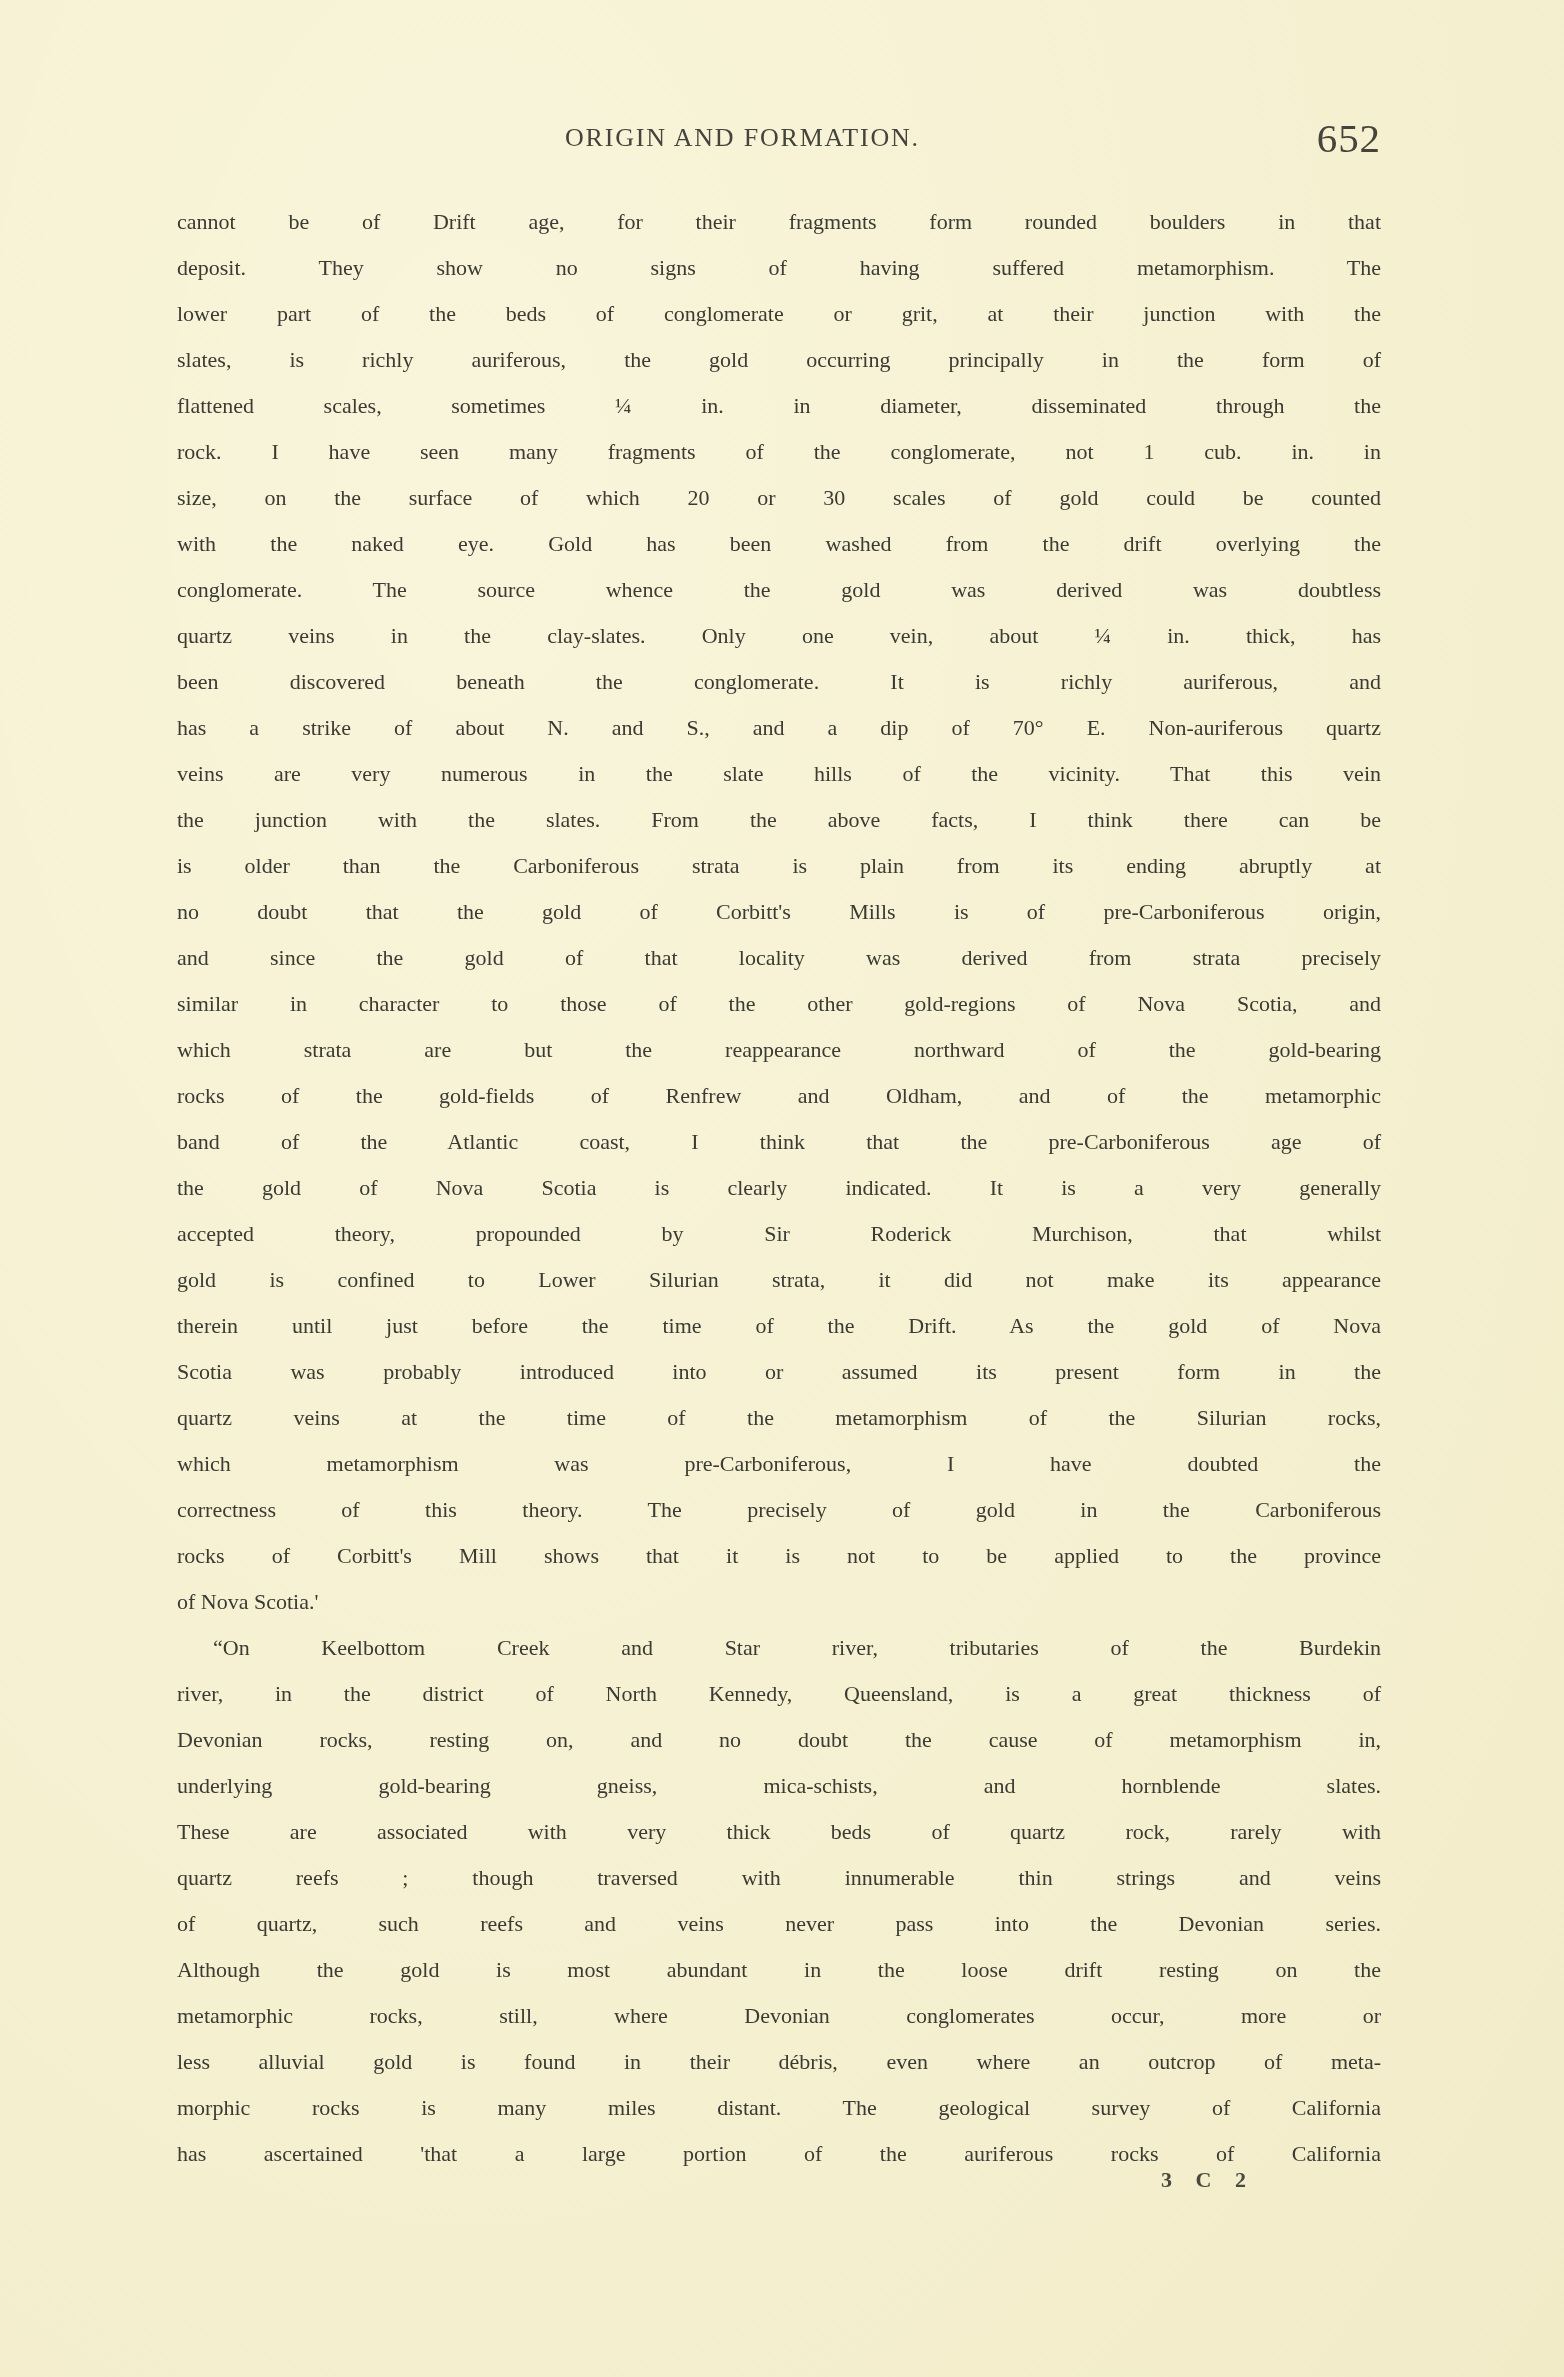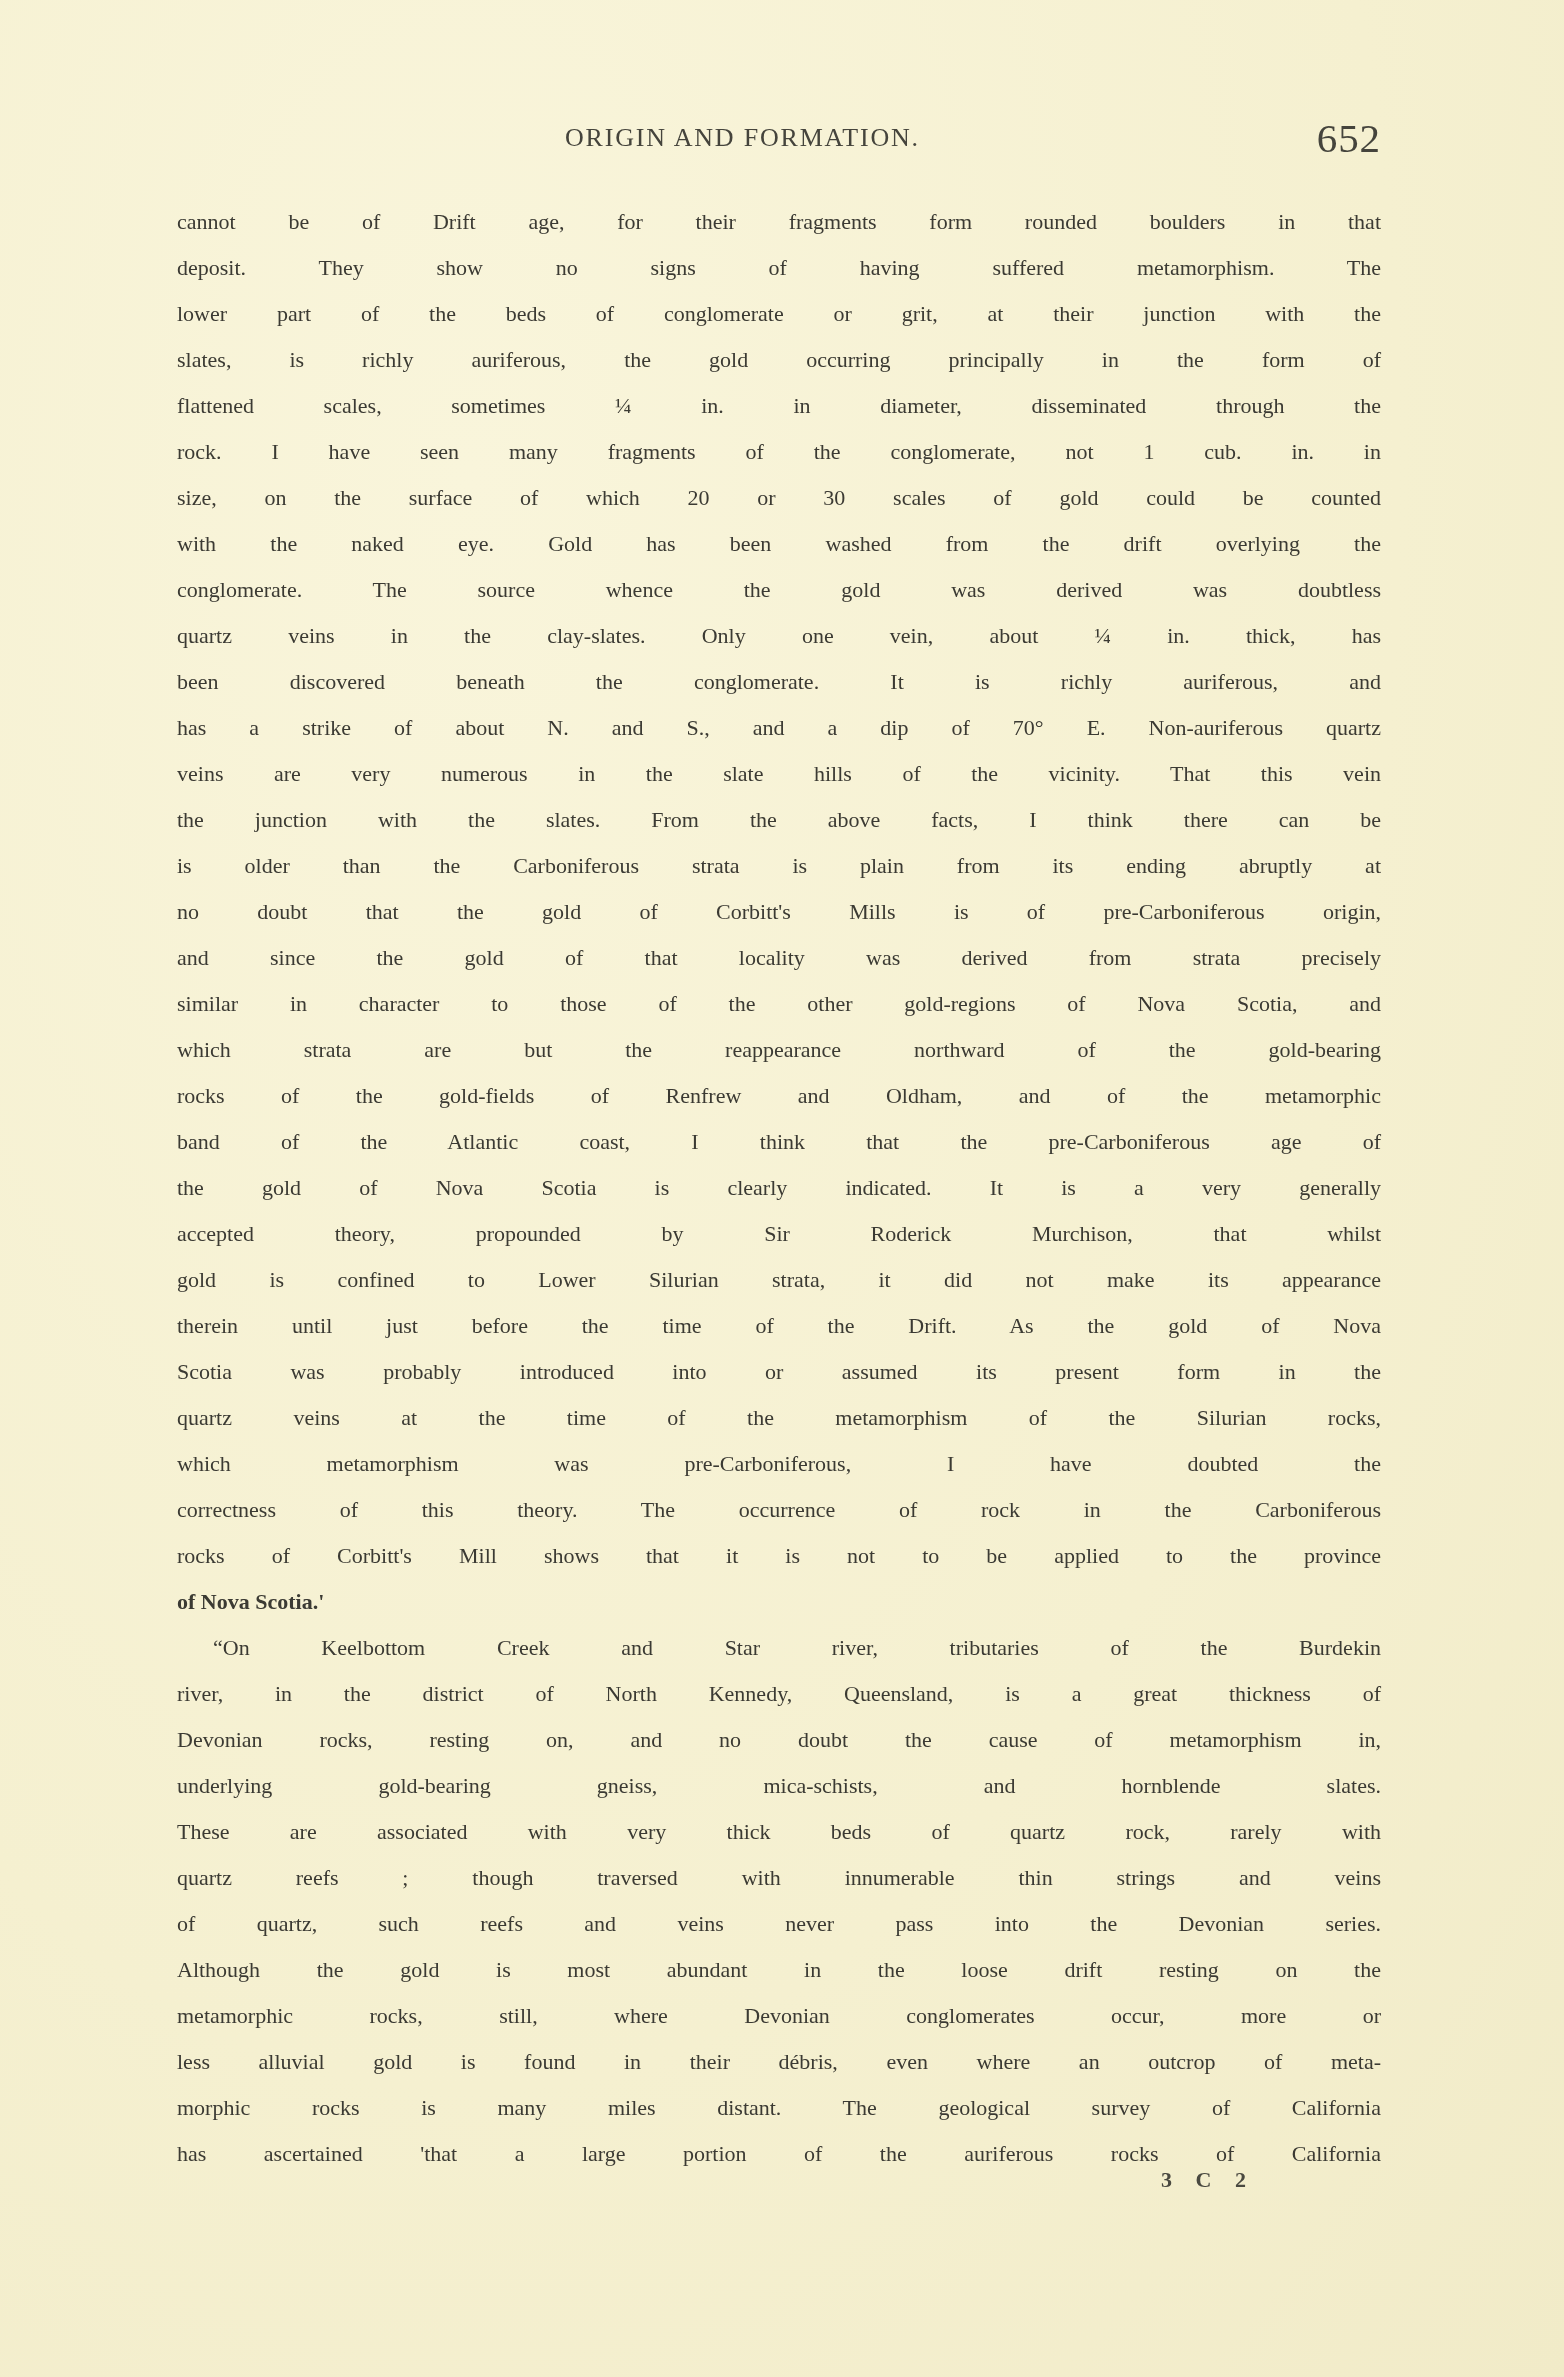--- a/index.html
+++ b/index.html
@@ -47,21 +47,20 @@
     height: 46px;
     line-height: 46px;
     font-size: 22px;
     text-align: justify;
     text-align-last: justify;
     white-space: nowrap;
     overflow: visible;
   }
   .line.last {
     text-align-last: left;
-    font-weight: bold;
   }
   .line.indent {
     text-indent: 36px;
   }
   .signature {
     position: absolute;
     top: 2167px;
     left: 1161px;
     font-size: 22px;
     letter-spacing: 9px;
@@ -99,21 +98,21 @@
   <span class="line">which strata are but the reappearance northward of the gold-bearing</span>
   <span class="line">rocks of the gold-fields of Renfrew and Oldham, and of the metamorphic</span>
   <span class="line">band of the Atlantic coast, I think that the pre-Carboniferous age of</span>
   <span class="line">the gold of Nova Scotia is clearly indicated.  It is a very generally</span>
   <span class="line">accepted theory, propounded by Sir Roderick Murchison, that whilst</span>
   <span class="line">gold is confined to Lower Silurian strata, it did not make its appearance</span>
   <span class="line">therein until just before the time of the Drift.  As the gold of Nova</span>
   <span class="line">Scotia was probably introduced into or assumed its present form in the</span>
   <span class="line">quartz veins at the time of the metamorphism of the Silurian rocks,</span>
   <span class="line">which metamorphism was pre-Carboniferous, I have doubted the</span>
-  <span class="line">correctness of this theory.  The occurrence of rock in the Carboniferous</span>
+  <span class="line">correctness of this theory.  The precisely of gold in the Carboniferous</span>
   <span class="line">rocks of Corbitt's Mill shows that it is not to be applied to the province</span>
   <span class="line last">of Nova Scotia.'</span>
   <span class="line indent">“On Keelbottom Creek and Star river, tributaries of the Burdekin</span>
   <span class="line">river, in the district of North Kennedy, Queensland, is a great thickness of</span>
   <span class="line">Devonian rocks, resting on, and no doubt the cause of metamorphism in,</span>
   <span class="line">underlying gold-bearing gneiss, mica-schists, and hornblende slates.</span>
   <span class="line">These are associated with very thick beds of quartz rock, rarely with</span>
   <span class="line">quartz reefs ; though traversed with innumerable thin strings and veins</span>
   <span class="line">of quartz, such reefs and veins never pass into the Devonian series.</span>
   <span class="line">Although the gold is most abundant in the loose drift resting on the</span>

